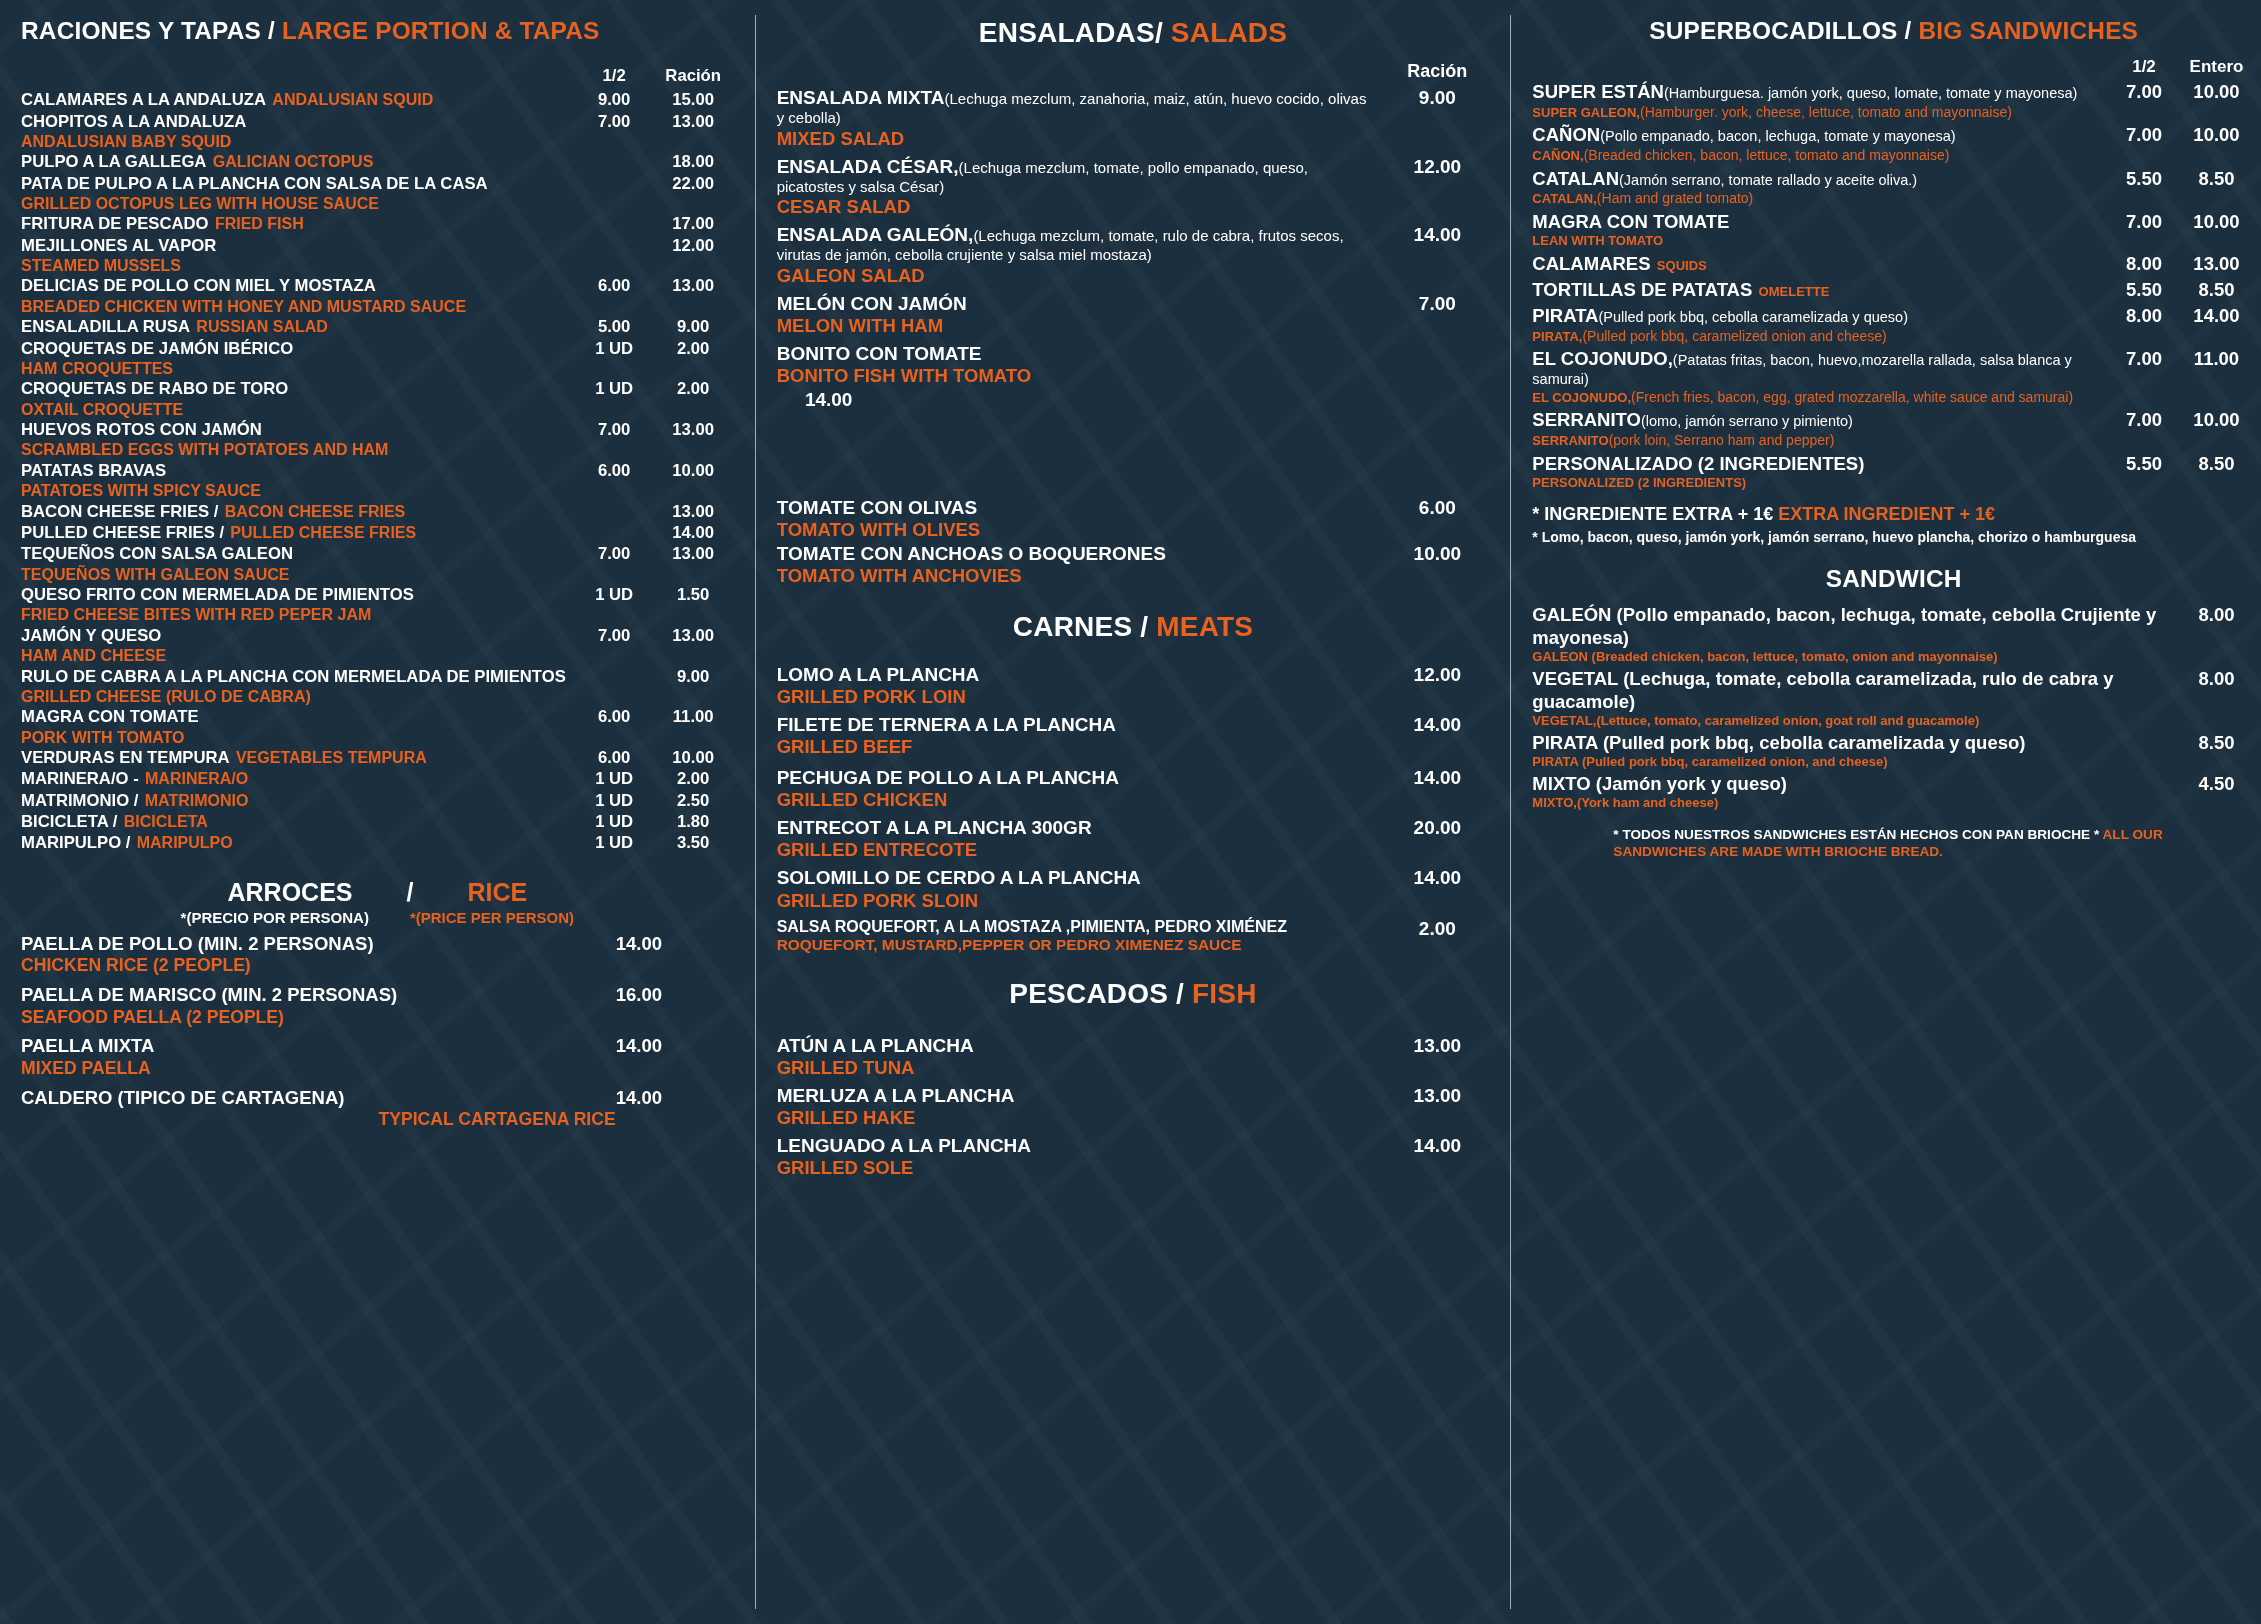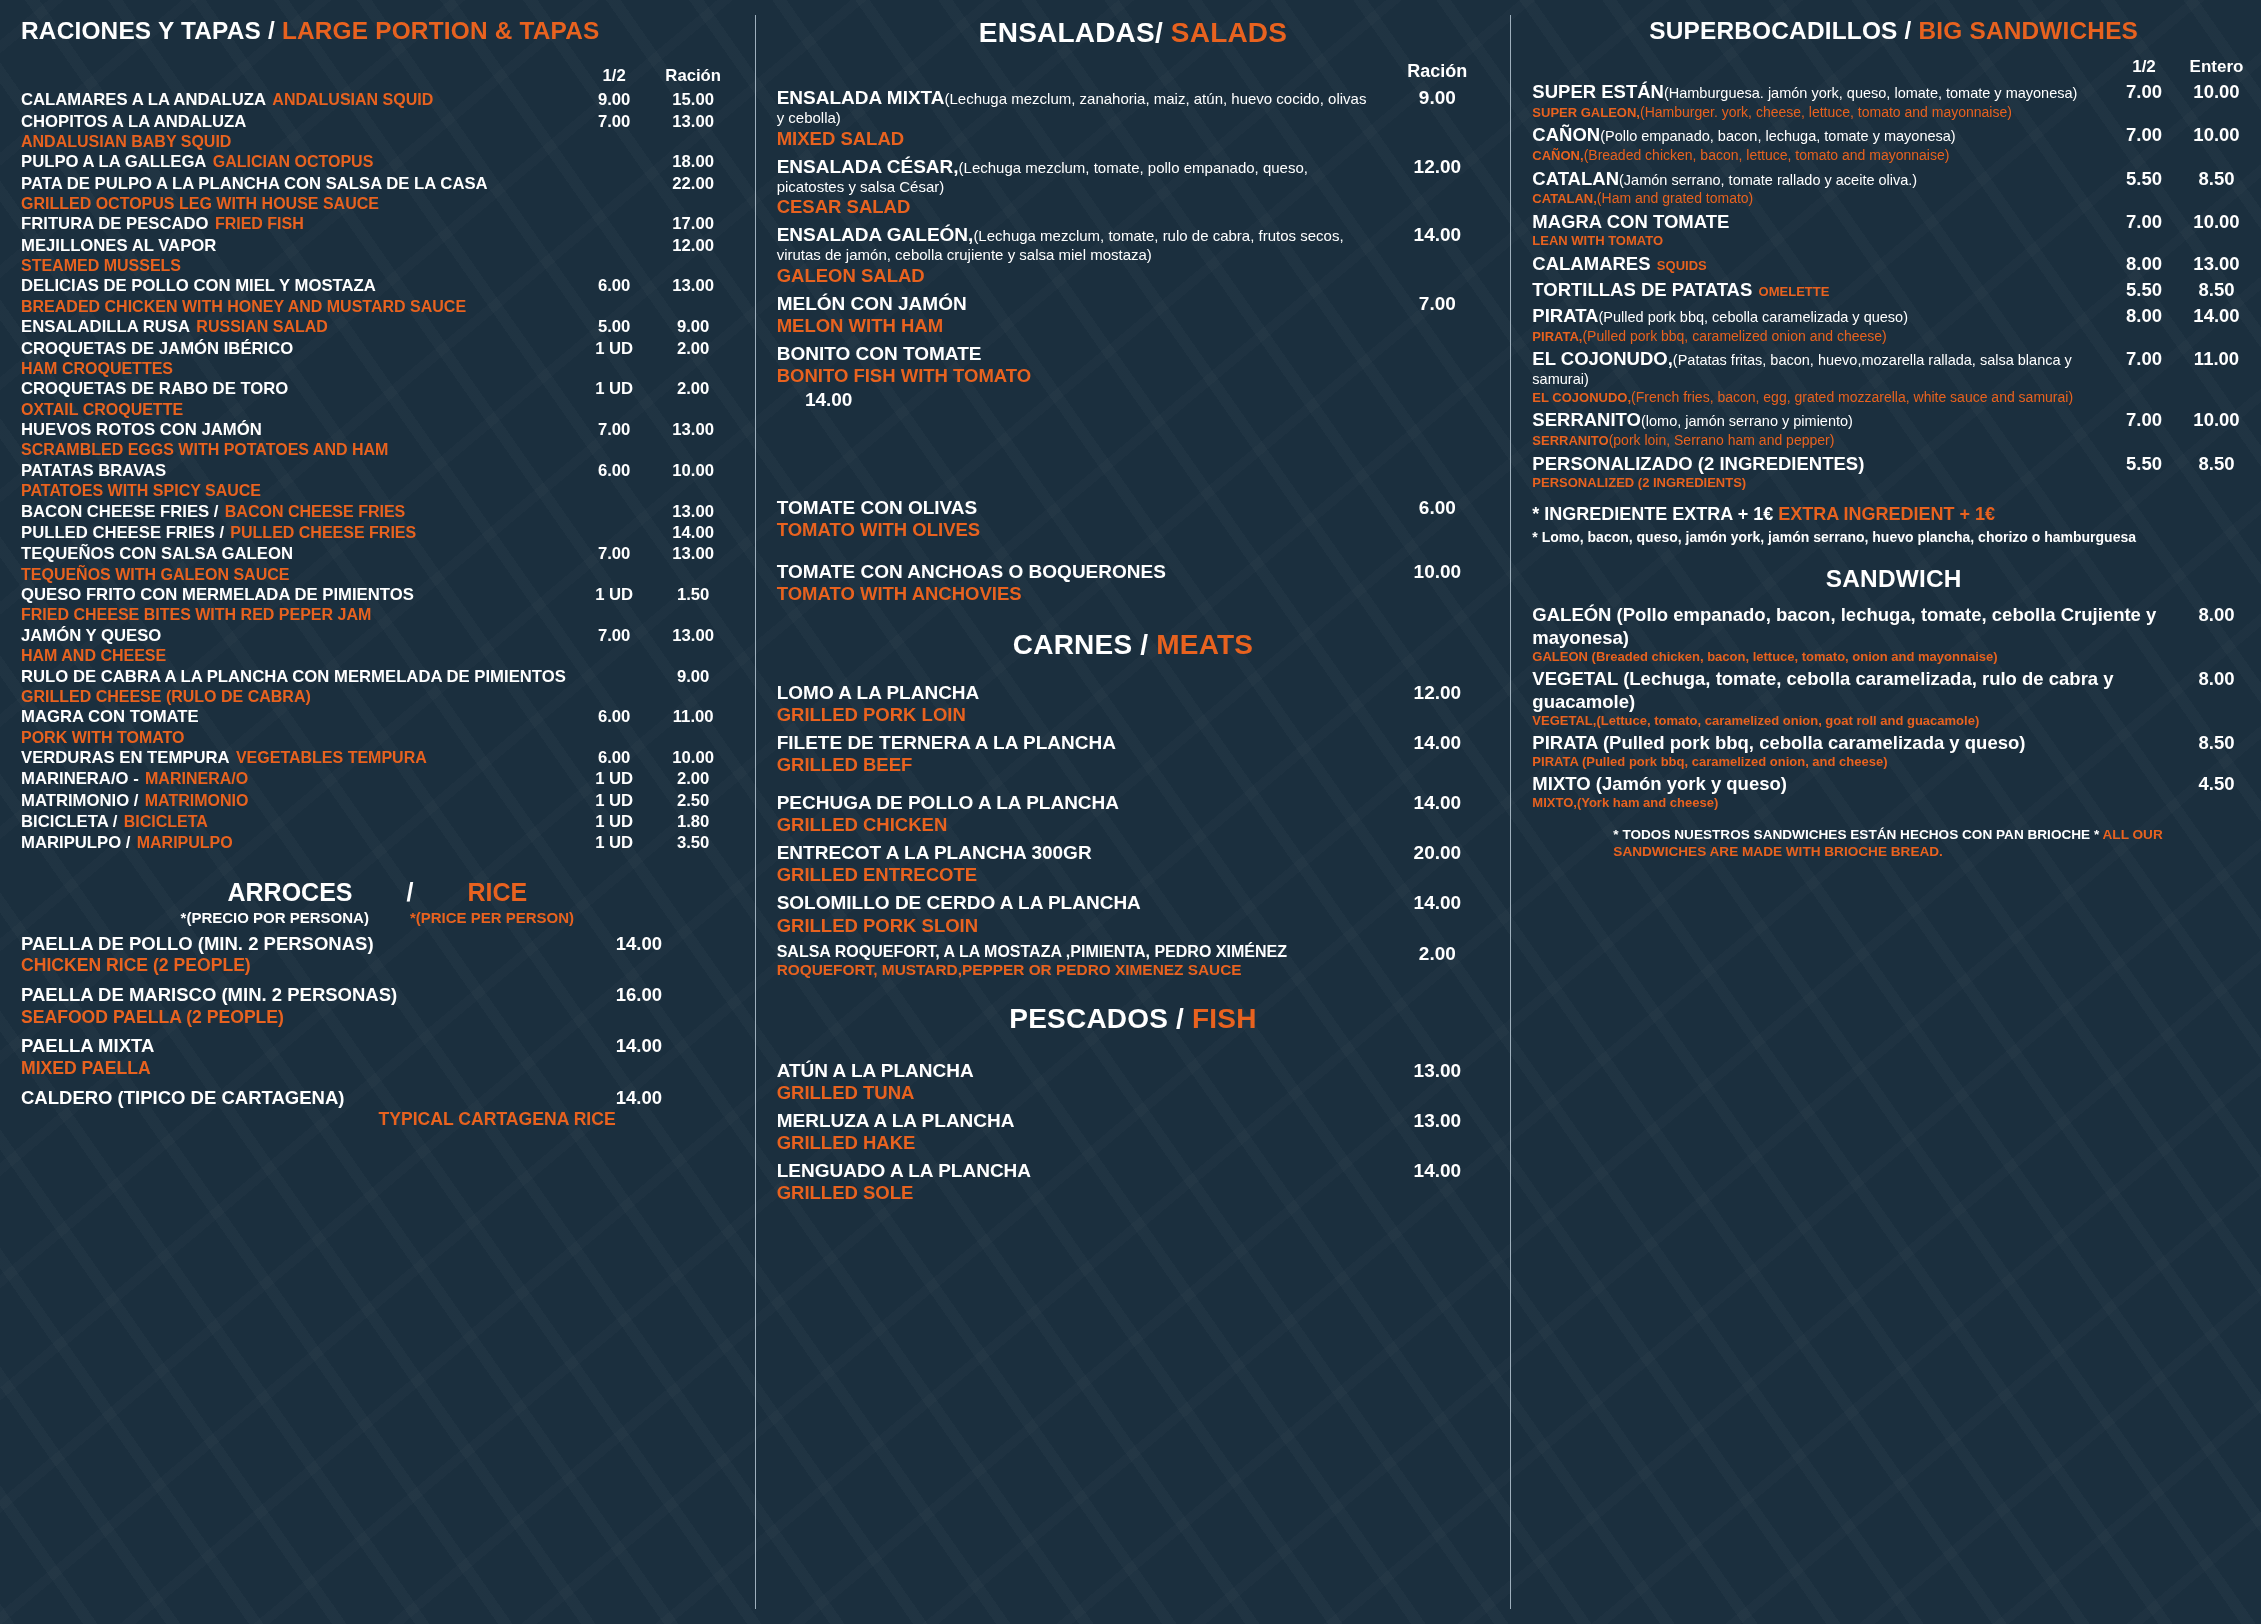--- a/index.html
+++ b/index.html
@@ -424,21 +424,21 @@
           </div>
           <div class="p2 price">7.00</div>
         </div>
         <div class="item" style="margin-bottom: 4.5px; flex-direction: column;">
           <div class="names">
             <div><span class="es">BONITO CON TOMATE</span></div>
             <div class="en">BONITO FISH WITH TOMATO</div>
           </div>
           <div class="p2 price">14.00</div>
         </div>
-        <div class="item" style="margin-bottom: 18px;">
+        <div class="item" style="margin-bottom: 0;">
           <div class="names">
             <div><span class="es">TOMATE CON OLIVAS</span></div>
             <div class="en">TOMATO WITH OLIVES</div>
           </div>
           <div class="p2 price">6.00</div>
         </div>
         <div class="item" style="margin-bottom: 4.5px;">
           <div class="names">
             <div><span class="es">TOMATE CON ANCHOAS O BOQUERONES</span></div>
             <div class="en">TOMATO WITH ANCHOVIES</div>
@@ -454,21 +454,21 @@
     </h2>
 
     <div id="c2-meats">
         <div class="item" style="margin-bottom: 4.5px; margin-top: 20px;">
           <div class="names">
             <div><span class="es">LOMO A LA PLANCHA</span></div>
             <div class="en">GRILLED PORK LOIN</div>
           </div>
           <div class="p2 price">12.00</div>
         </div>
-        <div class="item" style="margin-bottom: 14px;">
+        <div class="item" style="margin-bottom: 7px;">
           <div class="names">
             <div><span class="es">FILETE DE TERNERA A LA PLANCHA</span></div>
             <div class="en">GRILLED BEEF</div>
           </div>
           <div class="p2 price">14.00</div>
         </div>
         <div class="item" style="margin-bottom: 4.5px;">
           <div class="names">
             <div><span class="es">PECHUGA DE POLLO A LA PLANCHA</span></div>
             <div class="en">GRILLED CHICKEN</div>

